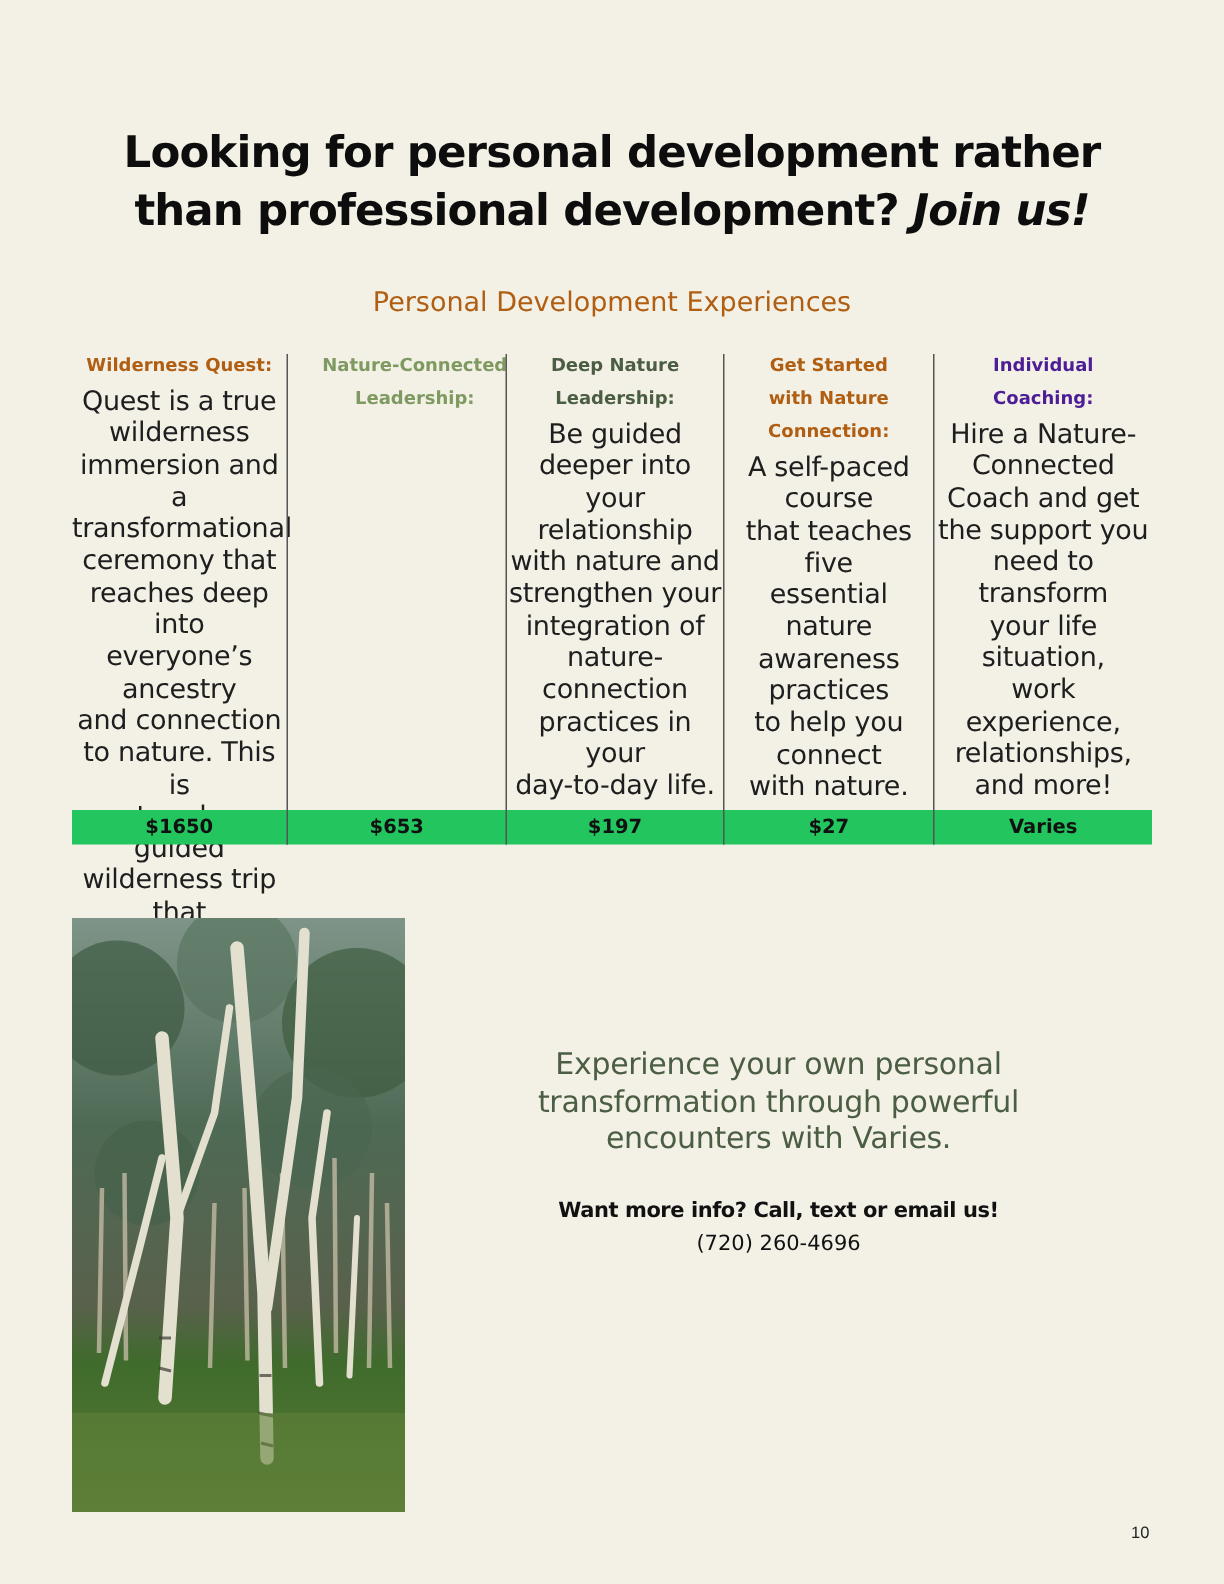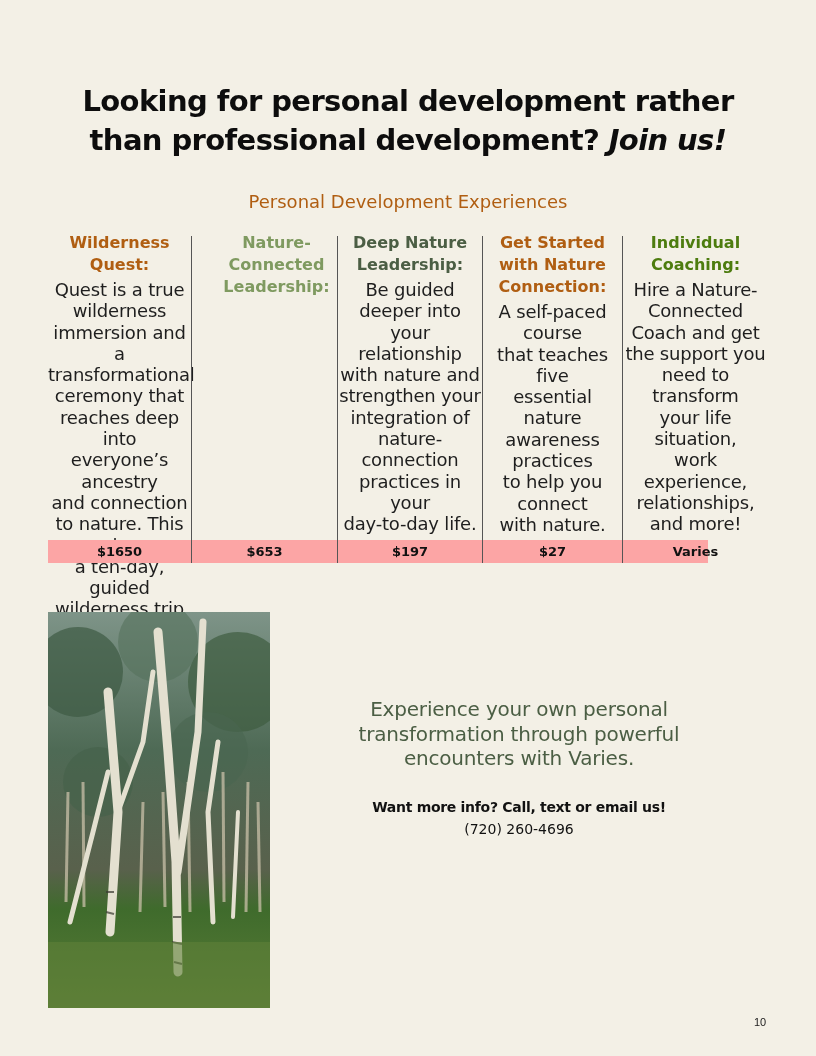--- a/index.html
+++ b/index.html
@@ -37,39 +37,39 @@
     }
     .col {
       position: absolute; top: 0; height: 310px;
       text-align: center;
       font-family: "Liberation Sans", sans-serif;
       padding-top: 2px;
     }
     .col-head {
       font-family: "DejaVu Sans", sans-serif;
       font-weight: bold;
-      font-size: 16px;
+      font-size: 12px;
       line-height: 22px;
       margin-bottom: 3px;
     }
     .col-body {
       font-family: "DejaVu Sans", sans-serif;
       font-size: 18px;
       line-height: 21.3px;
       color: #1e1e1e;
       white-space: pre-line;
       letter-spacing: -0.2px;
     }
     .divider {
       position: absolute; top: 6px; width: 1px; height: 327px;
       background: #555;
     }
     .price-row {
-      position: absolute; left: 0; top: 310px; width: 660px; height: 23px;
-      background: #fca5a5;
+      position: absolute; left: 0; top: 310px; width: 720px; height: 23px;
+      background: #22c55e;
       padding-left: 28px;
     }
     .price {
       position: absolute; top: 0; height: 23px;
       text-align: center;
       font-family: "DejaVu Sans", sans-serif;
       font-weight: bold;
       font-size: 13px;
       line-height: 23px;
       color: #111;
@@ -160,21 +160,21 @@
     <div class="col-body">A self-paced course
 that teaches five
 essential nature
 awareness practices
 to help you connect
 with nature.</div>
   </div>
   <div class="divider" style="left:574px;"></div>
 
   <div class="col" style="left:575px; width:145px;">
-    <div class="col-head" style="white-space: pre-line; color: #4d7c0f;">Individual
+    <div class="col-head" style="white-space: pre-line; color: #4c1d95;">Individual
 Coaching:</div>
     <div class="col-body">Hire a Nature-
 Connected
 Coach and get
 the support you
 need to transform
 your life situation,
 work experience,
 relationships,
 and more!</div>

